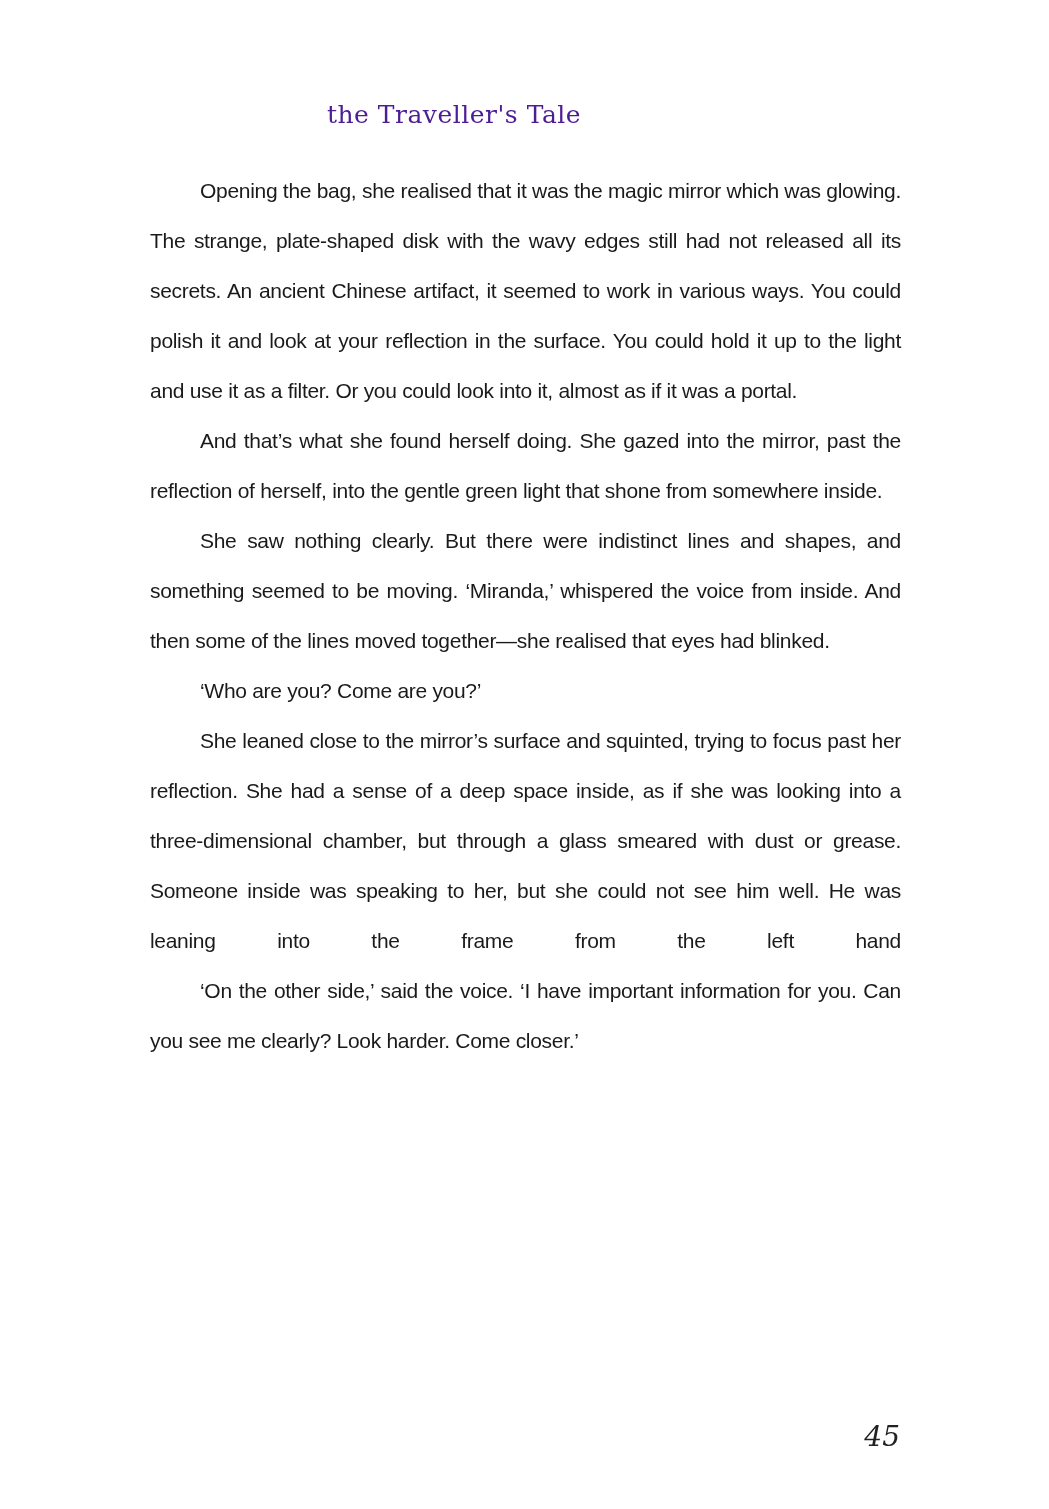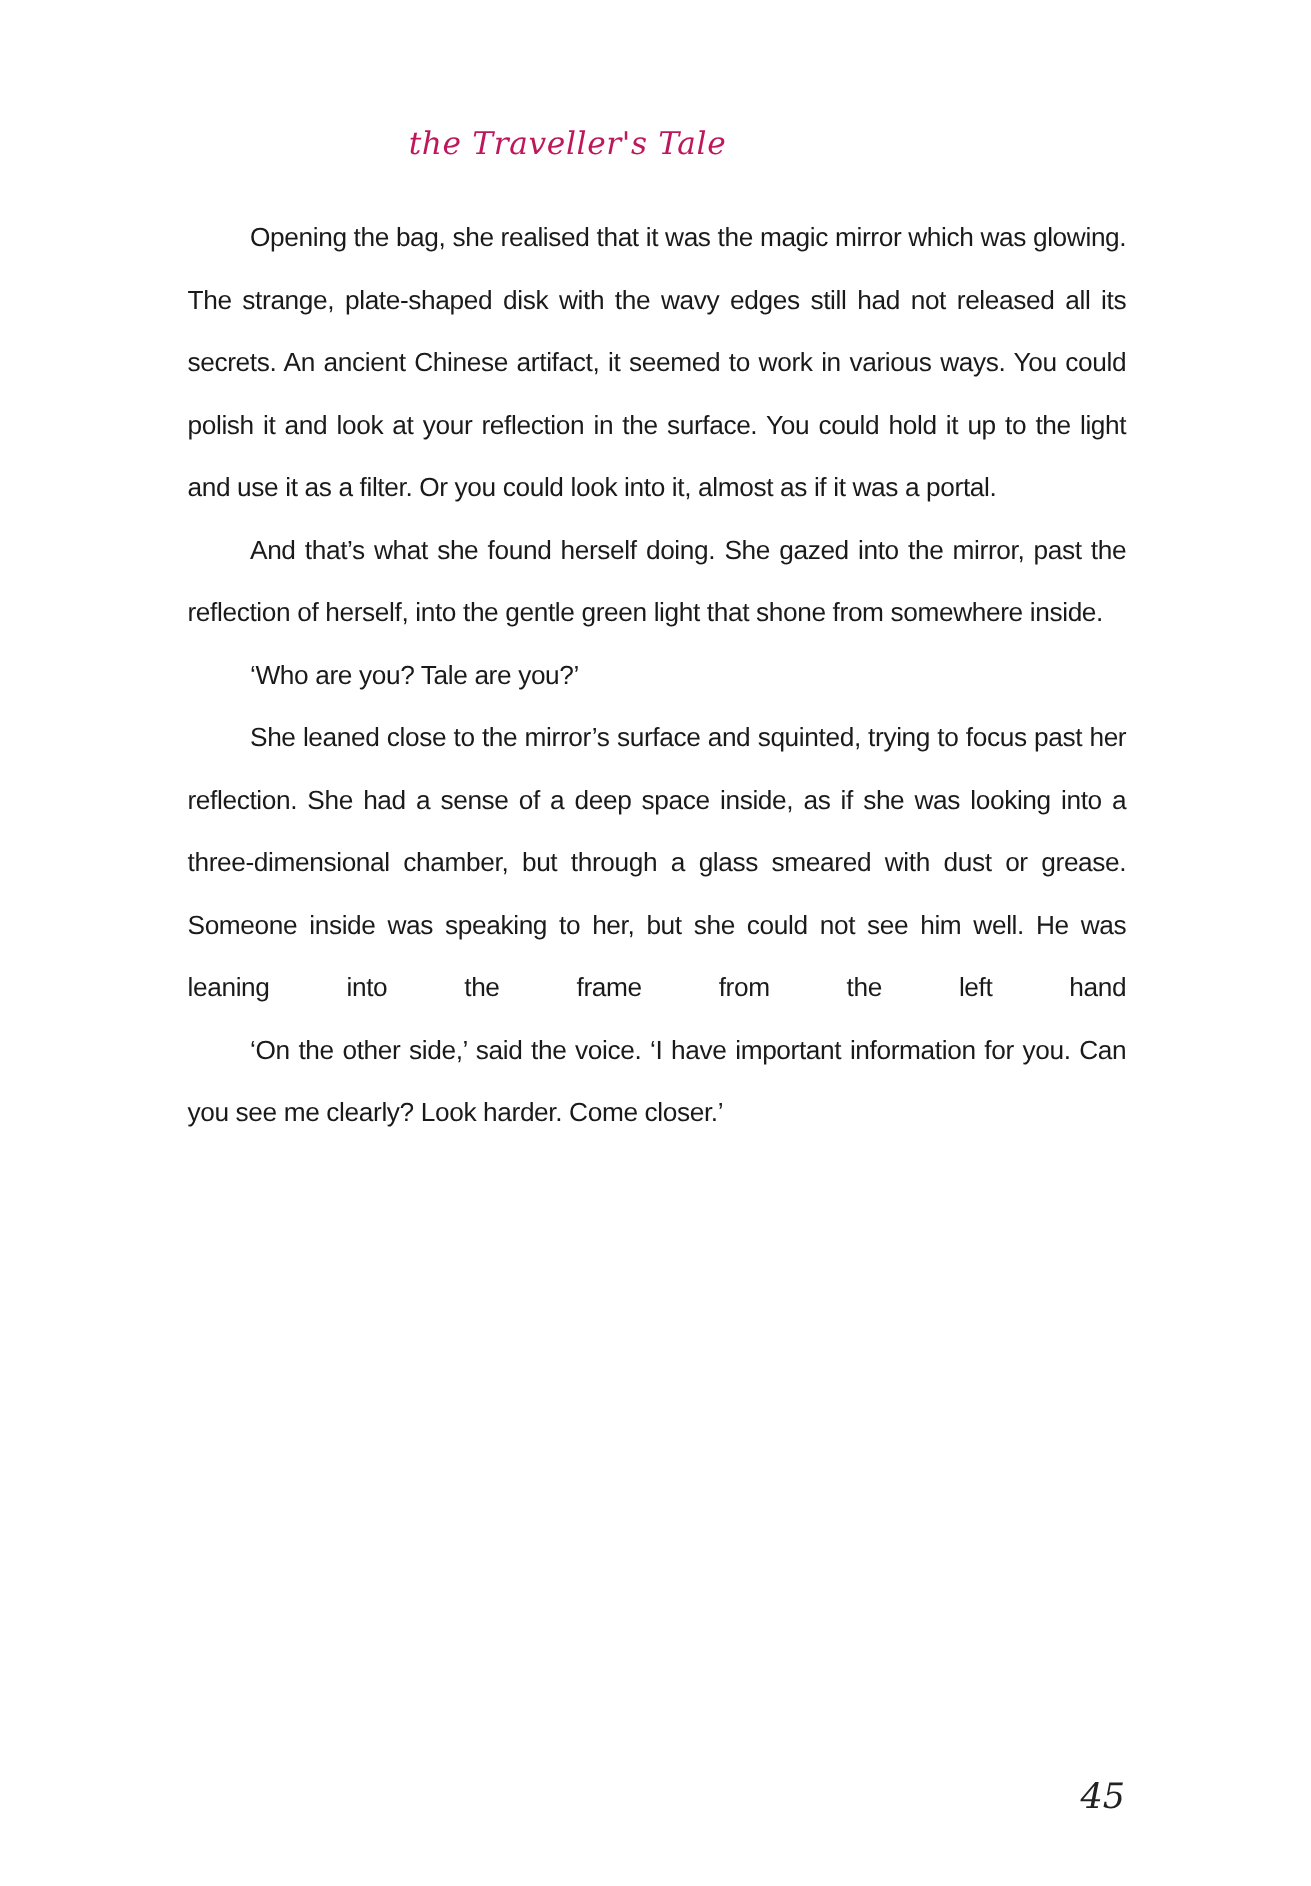--- a/index.html
+++ b/index.html
@@ -1,19 +1,19 @@
 <!DOCTYPE html>
 <html><head>
 <meta charset="utf-8">
 <style>
   html, body { margin:0; padding:0; background:#ffffff; }
   body { width:1049px; height:1509px; position:relative; overflow:hidden; }
   .header {
     position:absolute; top:100px; left:0; width:908px; text-align:center;
-    font-family:"DejaVu Serif", serif; font-style:italic; font-size:25px; color:#be185d;
+    font-family:"DejaVu Serif", serif; font-size:25px; color:#4c1d95;
     letter-spacing:0.5px;
   }
   .body-text {
     position:absolute; top:166px; left:150px; width:751px;
     font-family:"Liberation Sans", sans-serif; font-size:21px; line-height:50px;
     color:#1a1a1a; text-align:justify; letter-spacing:-0.3px;
   }
   .body-text p { margin:0; text-indent:50px; }
   .page-number {
     position:absolute; top:1420px; left:840px; width:60px; text-align:right;
@@ -21,18 +21,19 @@
   }
 </style>
 </head>
 <body>
 
 <div class="header">the Traveller's Tale</div>
 
 <div class="body-text">
   <p>Opening the bag, she realised that it was the magic mirror which was glowing. The strange, plate-shaped disk with the wavy edges still had not released all its secrets. An ancient Chinese artifact, it seemed to work in various ways. You could polish it and look at your reflection in the surface. You could hold it up to the light and use it as a filter. Or you could look into it, almost as if it was a portal.</p>
   <p>And that’s what she found herself doing. She gazed into the mirror, past the reflection of herself, into the gentle green light that shone from somewhere inside.</p>
-  <p>‘Who are you? Tale are you?’</p>
+  <p>She saw nothing clearly. But there were indistinct lines and shapes, and something seemed to be moving. ‘Miranda,’ whispered the voice from inside. And then some of the lines moved together—she realised that eyes had blinked.</p>
+  <p>‘Who are you? Come are you?’</p>
   <p style="text-align-last:justify;">She leaned close to the mirror’s surface and squinted, trying to focus past her reflection. She had a sense of a deep space inside, as if she was looking into a three-dimensional chamber, but through a glass smeared with dust or grease. Someone inside was speaking to her, but she could not see him well. He was leaning into the frame from the left hand</p>
   <p>‘On the other side,’ said the voice. ‘I have important information for you. Can you see me clearly? Look harder. Come closer.’</p>
 </div>
 
 <div class="page-number">45</div>
 
 </body></html>

